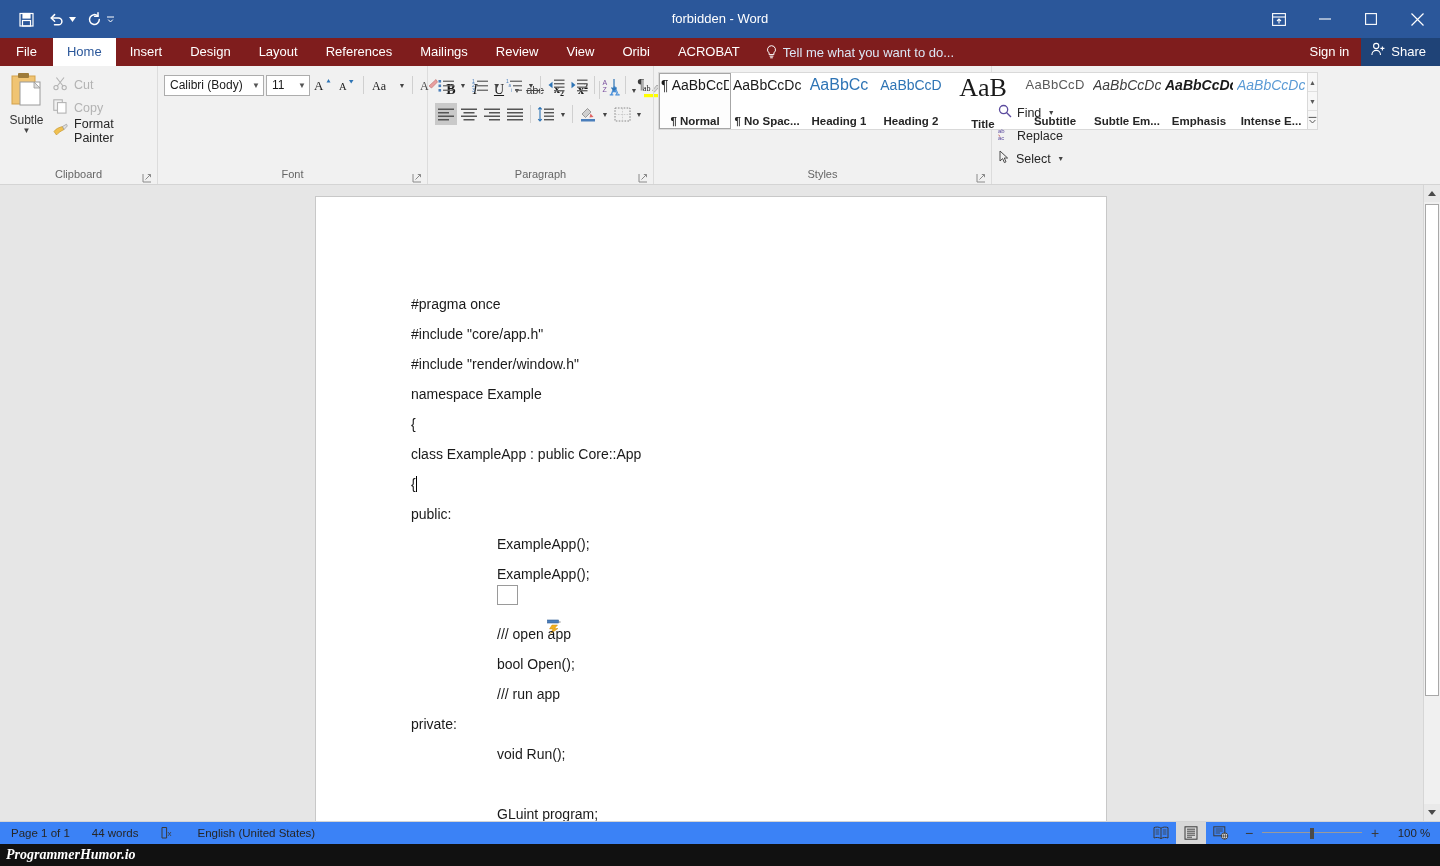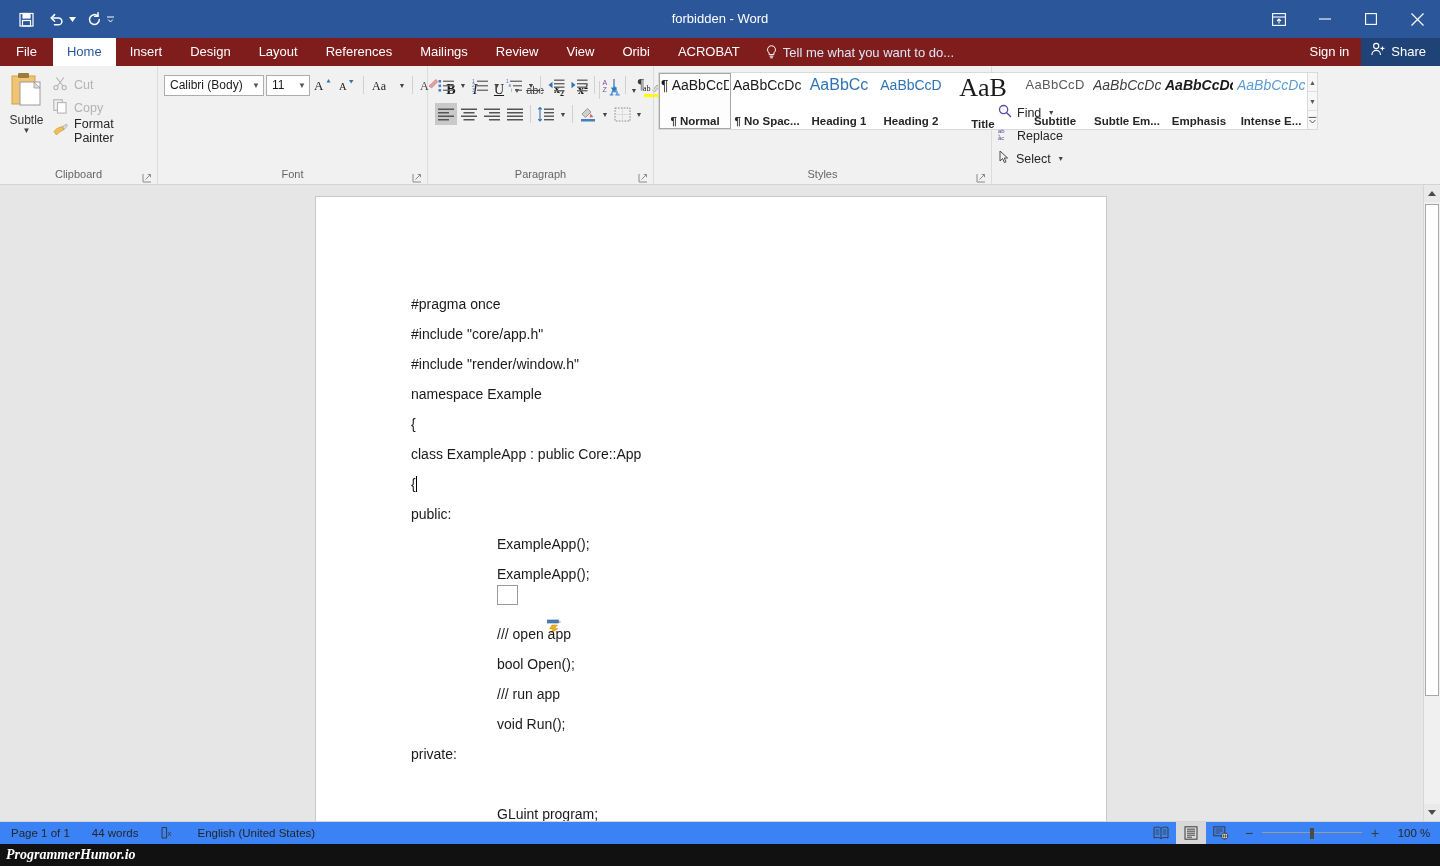--- a/index.html
+++ b/index.html
@@ -983,23 +983,23 @@
         </div>
 
         <div class="line indent1"><span></span></div>
 
         <div class="line indent1"><span>/// open app</span></div>
 
         <div class="line indent1"><span class="sq-blue">bool</span><span> Open();</span></div>
 
         <div class="line indent1"><span>/// run app</span></div>
 
+        <div class="line"><span class="sq-blue">private</span><span>:</span></div>
+
         <div class="line indent1"><span class="sq-blue">void</span><span> Run();</span></div>
-
-        <div class="line"><span class="sq-blue">private</span><span>:</span></div>
 
         <div class="line indent1"><span></span></div>
 
         <div class="line indent1"><span class="sq-red">GLuint</span><span> program;</span></div>
 
       </div>
     </div>
 
     <div class="vscroll">
       <div class="vs-arrow up">

